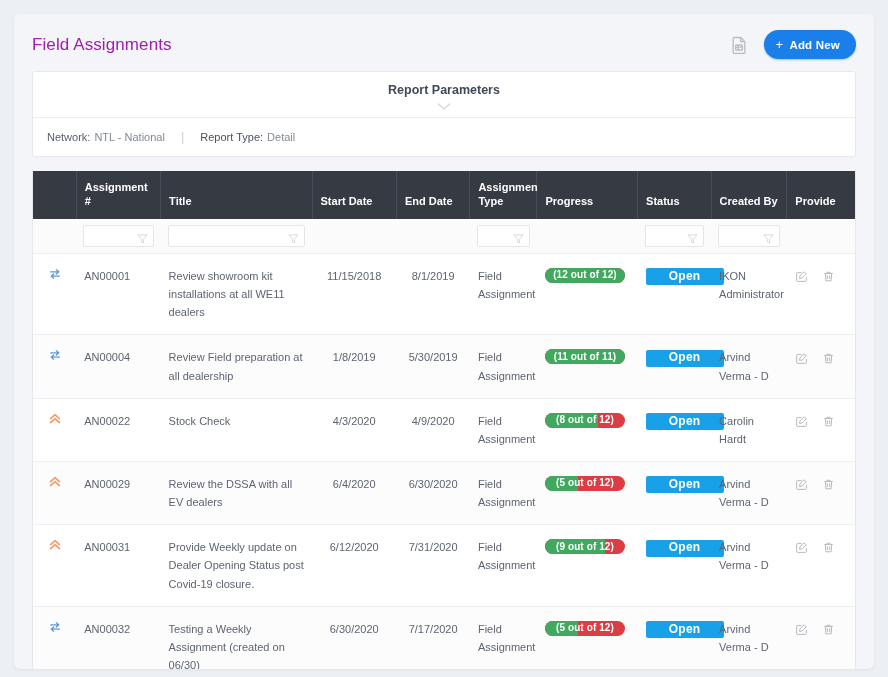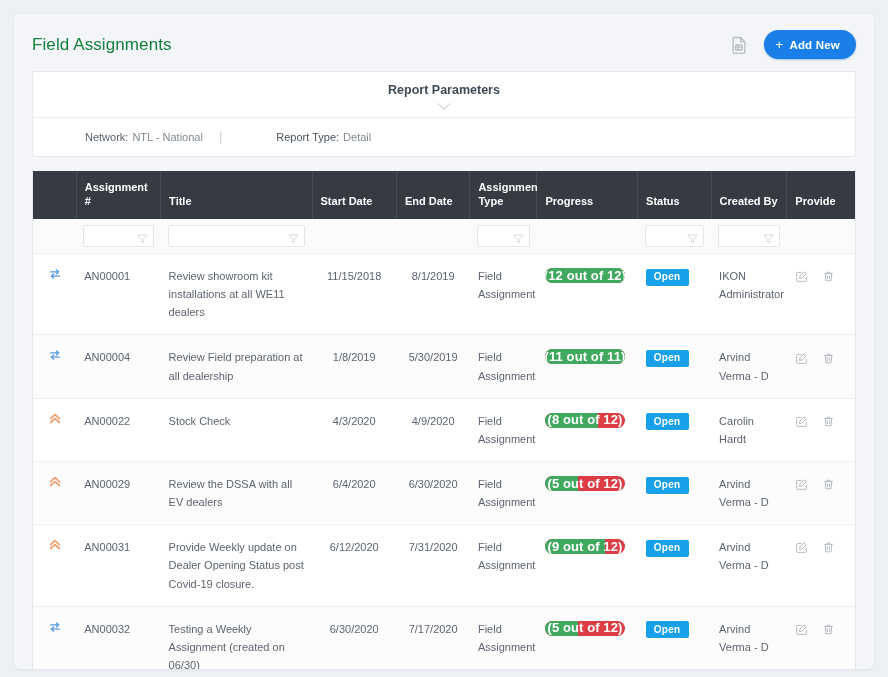--- a/index.html
+++ b/index.html
@@ -27,21 +27,21 @@
 
   
   .card-header {
     display: flex;
     align-items: center;
     justify-content: space-between;
     padding: 16px 18px 12px 18px;
   }
   .page-title {
     font-size: 17px;
-    color: #15803d;
+    color: #a21caf;
     font-weight: 400;
     letter-spacing: .1px;
   }
   .header-right { display: flex; align-items: center; gap: 14px; }
   .export-icon {
     width: 22px; height: 22px;
     display: flex; align-items: center; justify-content: center;
     opacity: .55;
     cursor: pointer;
   }
@@ -80,21 +80,21 @@
   .chev-down {
     width: 14px; height: 9px; opacity: .35;
   }
   .params-body {
     padding: 11px 14px 12px 14px;
     display: flex; align-items: center; gap: 0;
     font-size: 11px;
     color: #6d7682;
   }
   .param-item { display: flex; gap: 4px; }
-  .param-label { color: #5a626d; margin-left: 38px; }
+  .param-label { color: #5a626d; }
   .param-label.bold { font-weight: normal; color: #4a525c; }
   .param-value { color: #828a94; }
   .param-sep {
     color: #c9ced6;
     margin: 0 16px;
     font-size: 13px;
   }
 
   
   .table-wrap {
@@ -196,33 +196,33 @@
     background: #dc3c44;
     margin-top: 1px;
   }
   .pill .fill {
     position: absolute; left: 0; top: 0; bottom: 0;
     background: #41a85f;
   }
   .pill .pill-text {
     position: absolute; inset: 0;
     display: flex; align-items: center; justify-content: center;
-    font-size: 13px;
+    font-size: 10px;
     font-weight: bold;
     color: #fff;
     letter-spacing: .1px;
     white-space: nowrap;
   }
 
   
   .status {
     display: inline-flex; align-items: center; justify-content: center;
-    width: 43px; height: 17px;
+    width: 78px; height: 17px;
     border-radius: 2px;
-    font-size: 10px;
+    font-size: 12px;
     font-weight: bold;
     color: #fff;
     letter-spacing: .2px;
   }
   .status.open  { background: #18a0e8; }
 
   
   .act-ico {
     display: inline-block;
     width: 13px; height: 14px;

